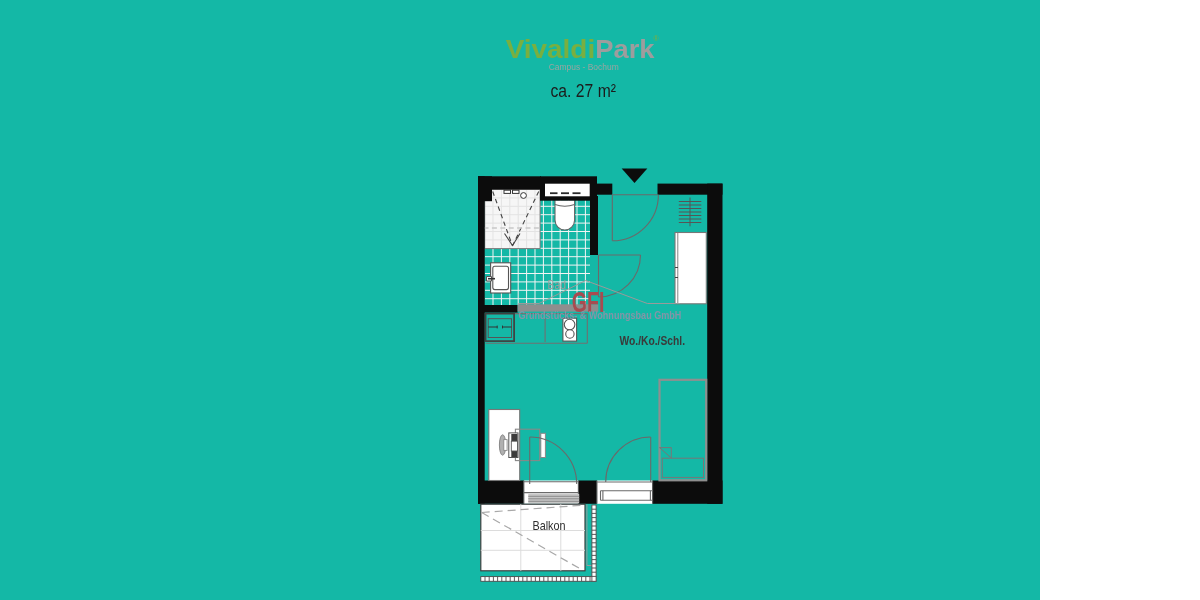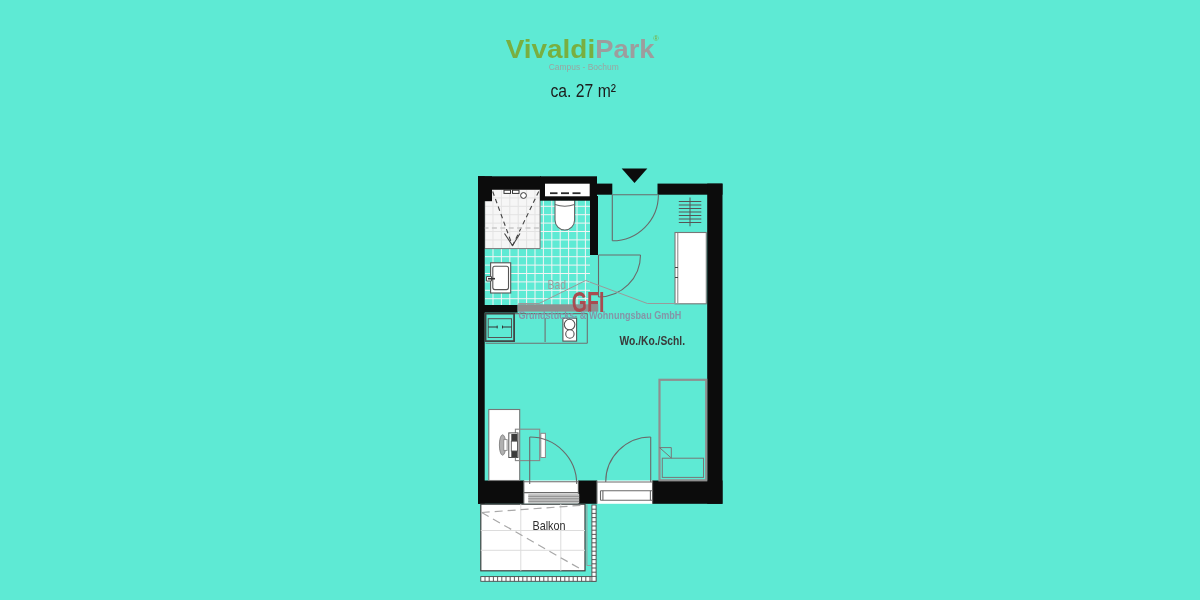--- a/index.html
+++ b/index.html
@@ -1,16 +1,16 @@
 <!DOCTYPE html>
 <html><head>
 <meta charset="utf-8">
 <style>
   html,body{margin:0;padding:0;background:#ffffff;}
-  .page{position:relative;width:1200px;height:600px;background:#5eead4;overflow:hidden;
+  .page{position:relative;width:1040px;height:600px;background:#14b8a6;overflow:hidden;
         font-family:"Liberation Sans", sans-serif;}
   svg{position:absolute;left:0;top:0;}
   text{font-family:"Liberation Sans", sans-serif;}
 </style>
 </head>
 <body>
 <div class="page">
 <svg width="1200" height="600" viewBox="0 0 1200 600">
 
 <g>

